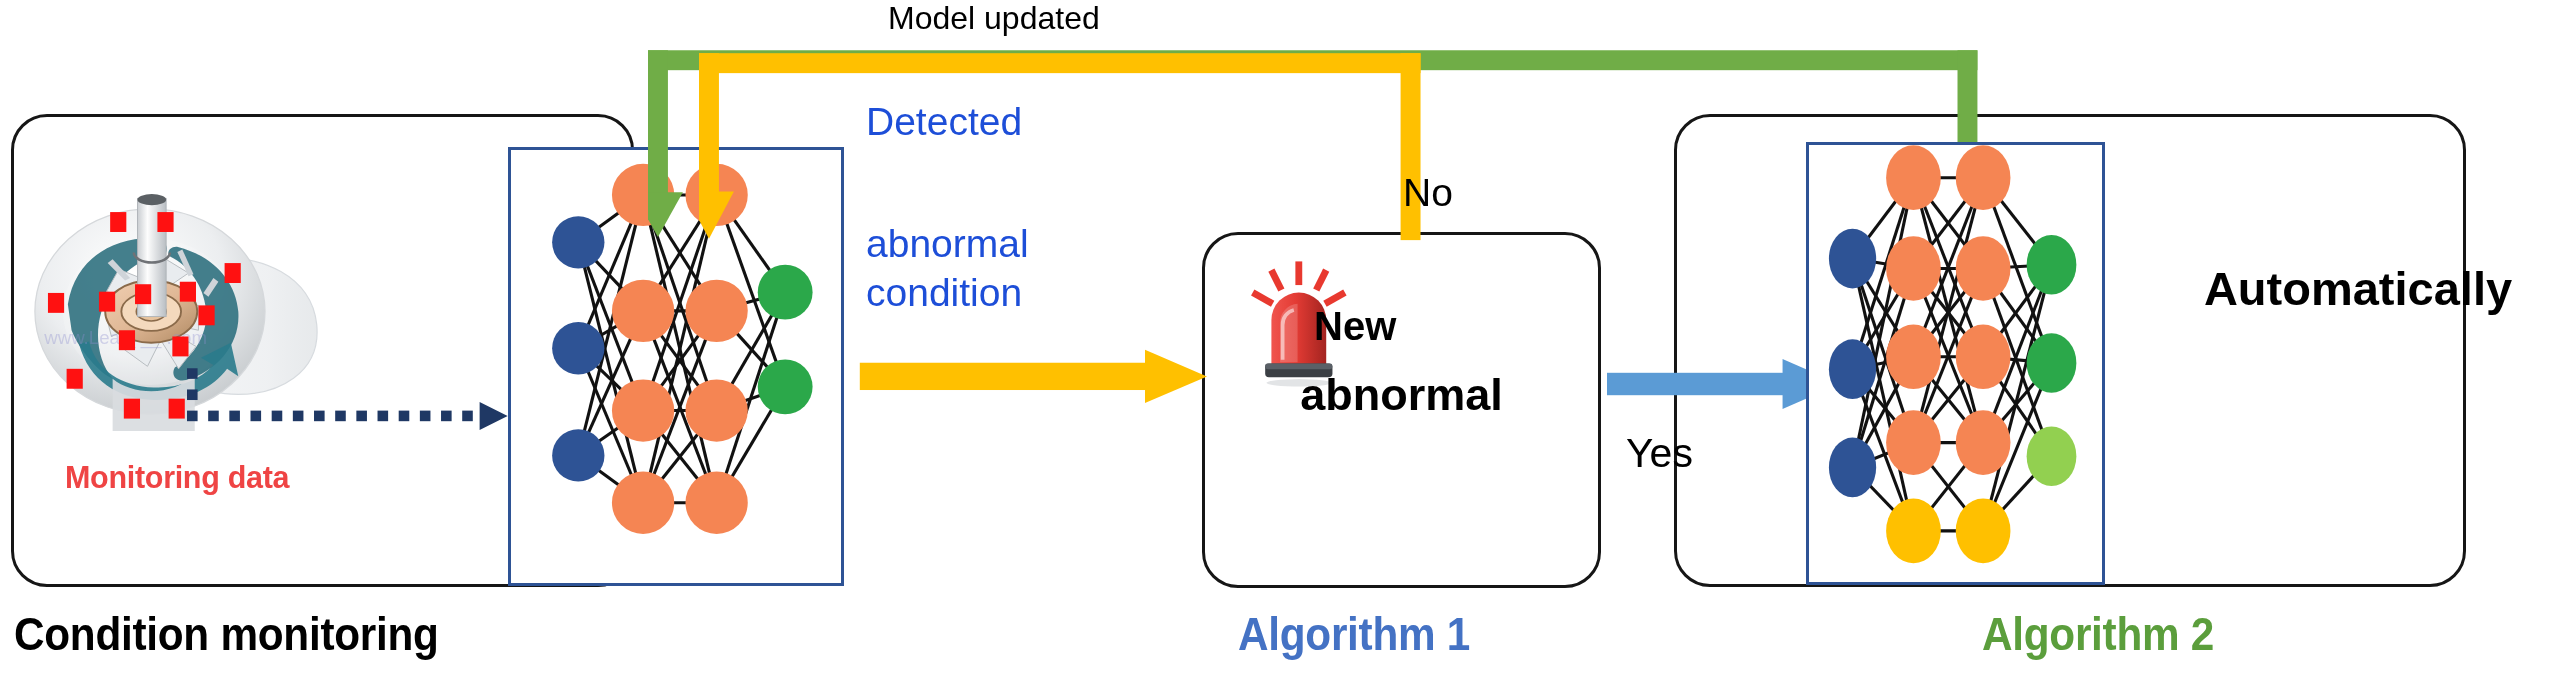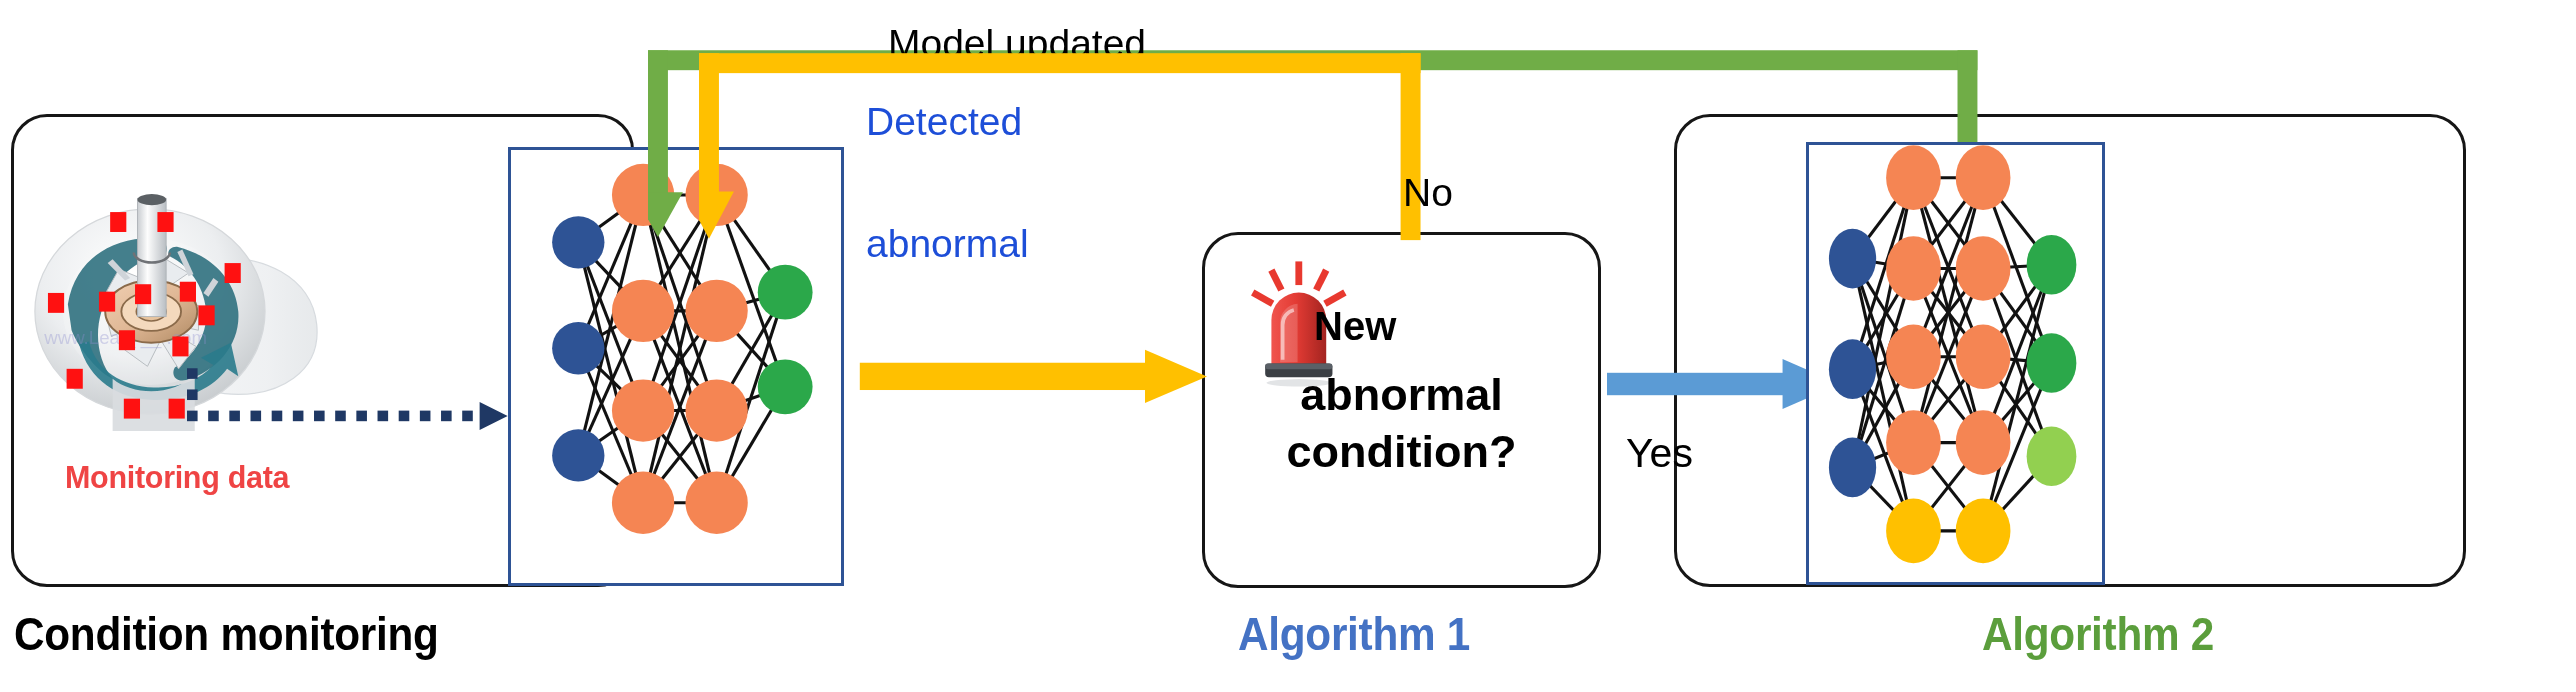--- a/index.html
+++ b/index.html
@@ -218,21 +218,21 @@
 
   <rect x="0" y="0" width="2135" height="32" fill="#70AD47"></rect>
 
   <rect x="2103" y="0" width="32" height="150" fill="#70AD47"></rect>
 
   <rect x="0" y="0" width="32" height="232" fill="#70AD47"></rect>
   <path d="M-24 228 L 16 300 L 56 228 Z" fill="#70AD47"></path>
 </svg>
 </div>
 
-<div class="blacktext" style="left:888px;top:0px;font-size:39px;margin-top:22px;">Model updated</div>
+<div class="blacktext" style="left:888px;top:0px;font-size:32px;">Model updated</div>
 
 <div class="abs" style="left:699px;top:53px;width:729px;height:206px;">
 <svg width="729" height="206" viewBox="0 0 1170 330">
 
   <rect x="0" y="0" width="1158" height="32" fill="#FFC000"></rect>
 
   <rect x="1126" y="0" width="32" height="300" fill="#FFC000"></rect>
 
   <rect x="0" y="0" width="32" height="228" fill="#FFC000"></rect>
   <path d="M-24 222 L 16 298 L 56 222 Z" fill="#FFC000"></path>
@@ -246,20 +246,21 @@
   <rect x="0" y="27" width="470" height="44" fill="#FFC000"></rect>
   <path d="M460 6 L 560 49 L 460 92 Z" fill="#FFC000"></path>
 </svg>
 </div>
 
 <div class="redtext" style="left:866px;top:97px;width:324px;">
   <div>Detected</div>
 </div>
 <div class="redtext" style="left:866px;top:219px;width:324px;">
   <div>abnormal</div>
+  <div>condition</div>
 </div>
 
 <div class="abs" style="left:1244px;top:260px;width:109px;height:128px;">
 <svg width="109" height="128" viewBox="0 0 175 205">
   <defs>
     <linearGradient id="beacon" x1="0" y1="0" x2="1" y2="0">
       <stop offset="0%" stop-color="#f0554e"></stop>
       <stop offset="45%" stop-color="#e33b34"></stop>
       <stop offset="100%" stop-color="#a32420"></stop>
     </linearGradient>
@@ -283,21 +284,20 @@
 
   <ellipse cx="88" cy="197" rx="52" ry="6" fill="#cfd2d5" opacity="0.6"></ellipse>
 </svg>
 </div>
 
 <div class="boldblock" style="left:1314px;top:302px;width:206px;text-align:left;font-size:40px;">
   <span>New</span>
 </div>
 <div class="boldblock" style="left:1218px;top:366px;width:367px;font-size:45px;line-height:57px;">
   <div>abnormal</div>
-  <div>condition?</div>
 </div>
 
 <div class="abs" style="left:1607px;top:354px;width:249px;height:60px;">
 <svg width="249" height="60" viewBox="0 0 400 96">
   <rect x="0" y="30" width="290" height="36" fill="#5B9BD5"></rect>
   <path d="M282 8 L 374 48 L 282 88 Z" fill="#5B9BD5"></path>
 </svg>
 </div>
 
 <div class="blacktext" style="left:1626px;top:430px;font-size:41px;">Yes</div>
@@ -374,20 +374,21 @@
     <ellipse cx="280" cy="620" rx="44" ry="52" fill="#FFC000"></ellipse>
 
     <ellipse cx="390" cy="192" rx="40" ry="48" fill="#2BA84A"></ellipse>
     <ellipse cx="390" cy="350" rx="40" ry="48" fill="#2BA84A"></ellipse>
     <ellipse cx="390" cy="500" rx="40" ry="48" fill="#92D050"></ellipse>
   </g>
 </svg>
 </div>
 
 <div class="boldblock" style="left:2143px;top:258px;width:430px;font-size:47px;line-height:61px;">
+  <div>Automatically</div>
 </div>
 
 <div class="caption" style="left:13.7px;top:607px;font-size:46px;color:#000000;transform:scaleX(0.92);transform-origin:left top;">Condition monitoring</div>
 
 <div class="caption" style="left:1238px;top:607px;font-size:46px;color:#4472C4;transform:scaleX(0.92);transform-origin:left top;">Algorithm 1</div>
 
 <div class="caption" style="left:1982px;top:607px;font-size:46px;color:#5B9E3C;transform:scaleX(0.92);transform-origin:left top;">Algorithm 2</div>
 
 
 </body></html>

